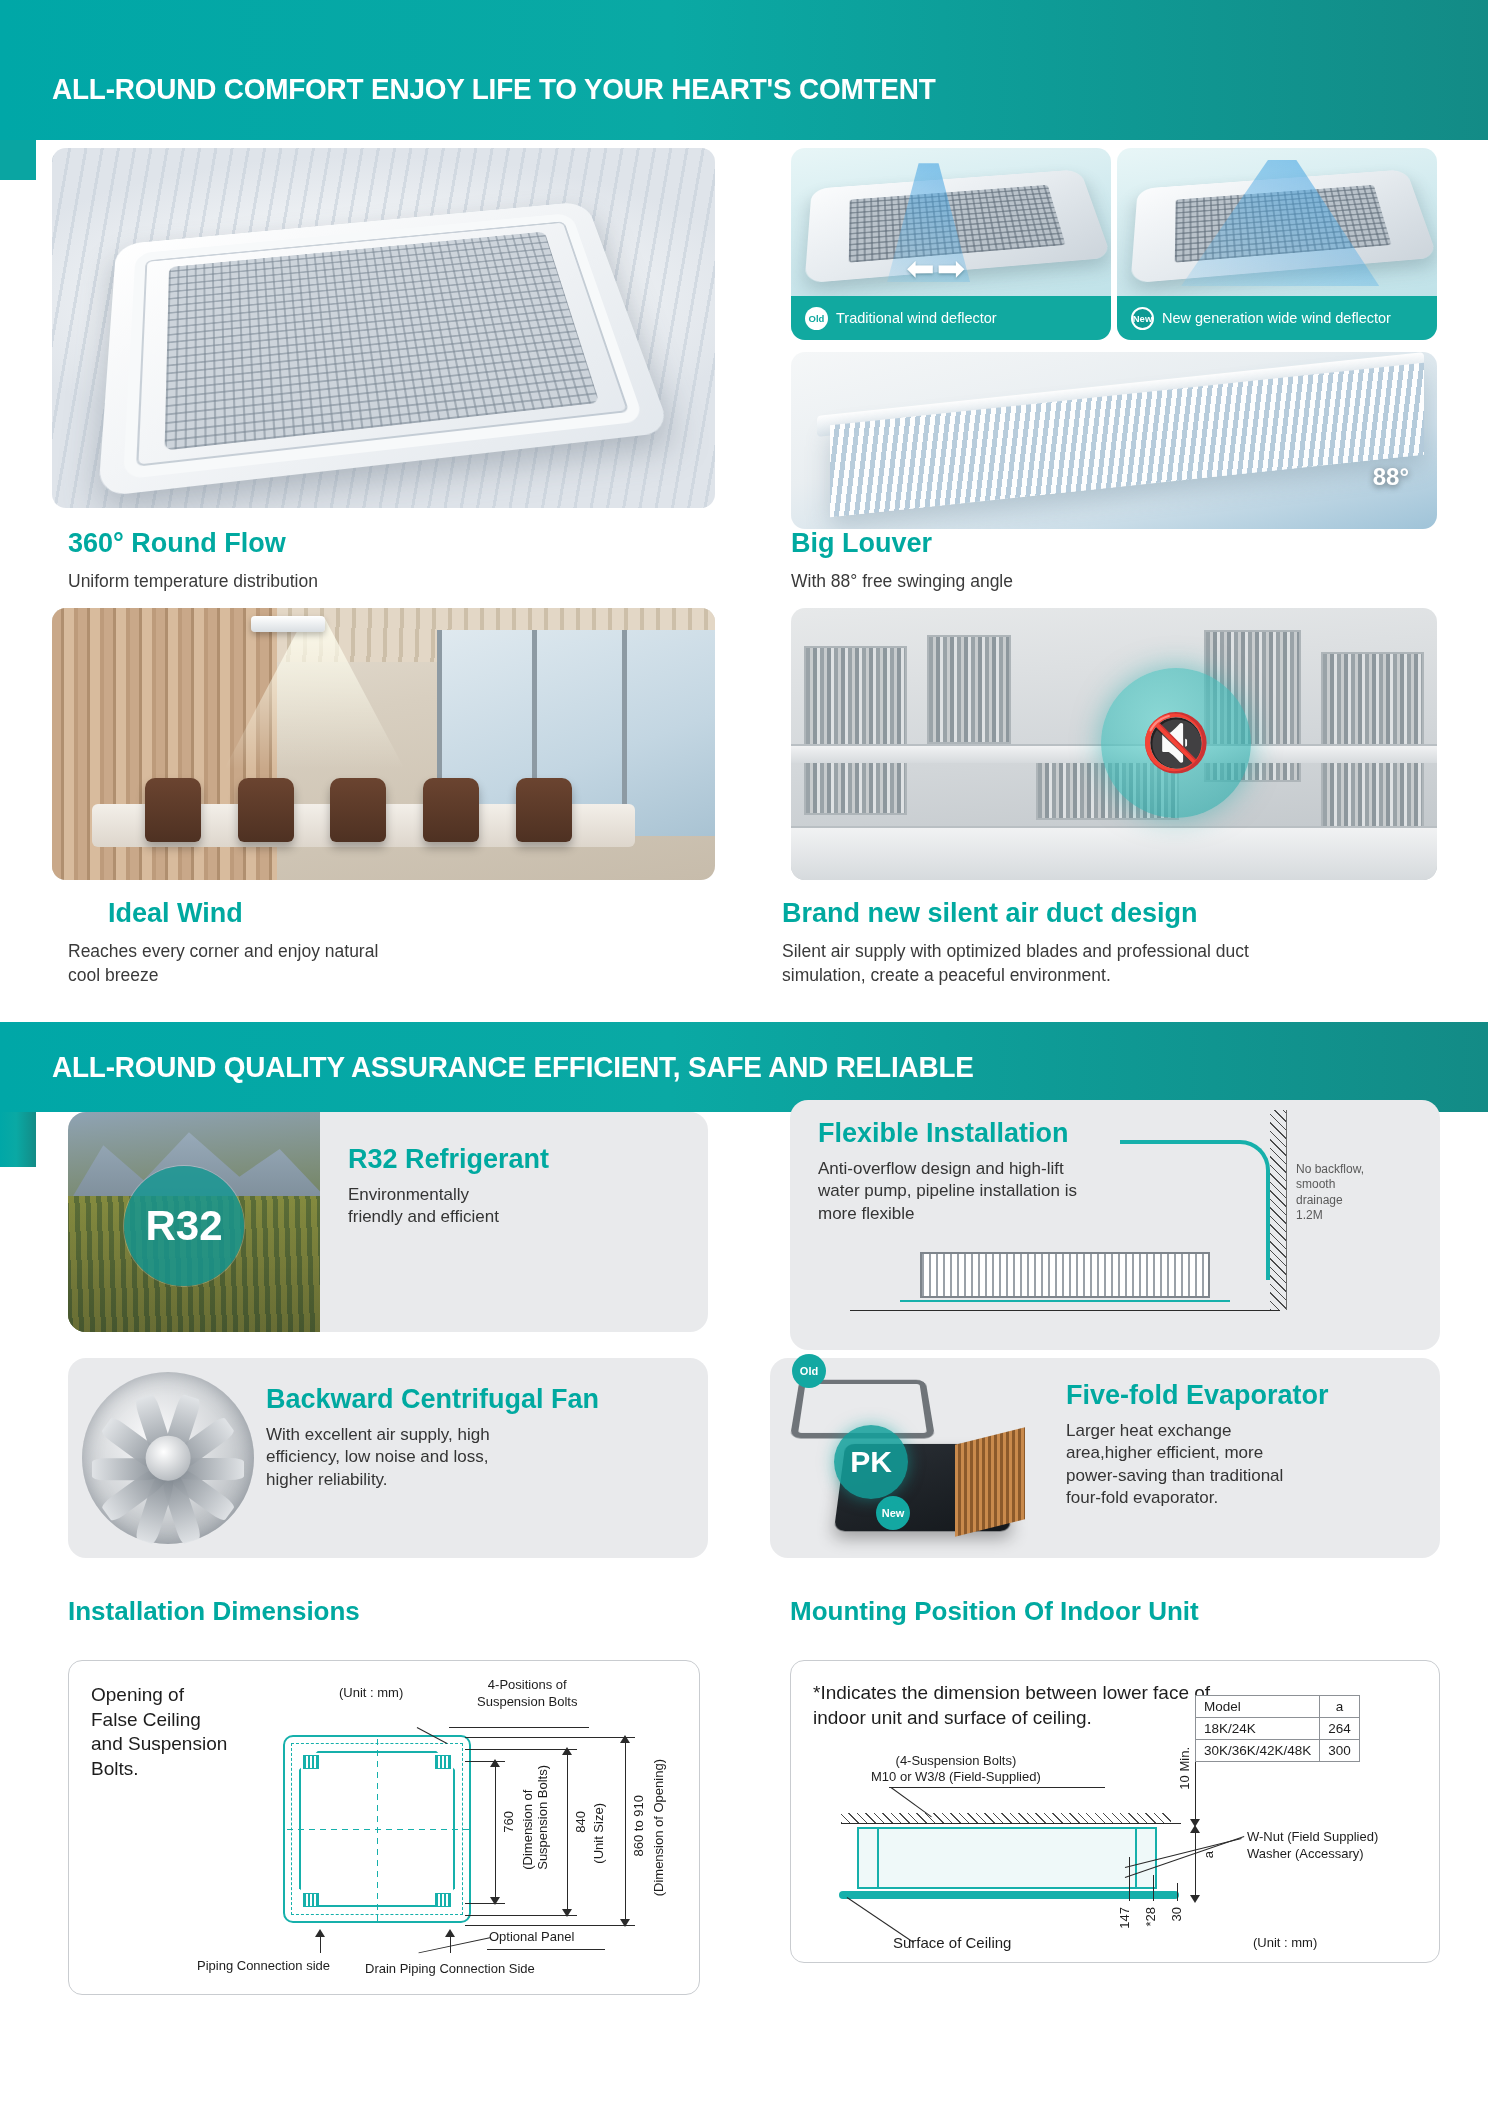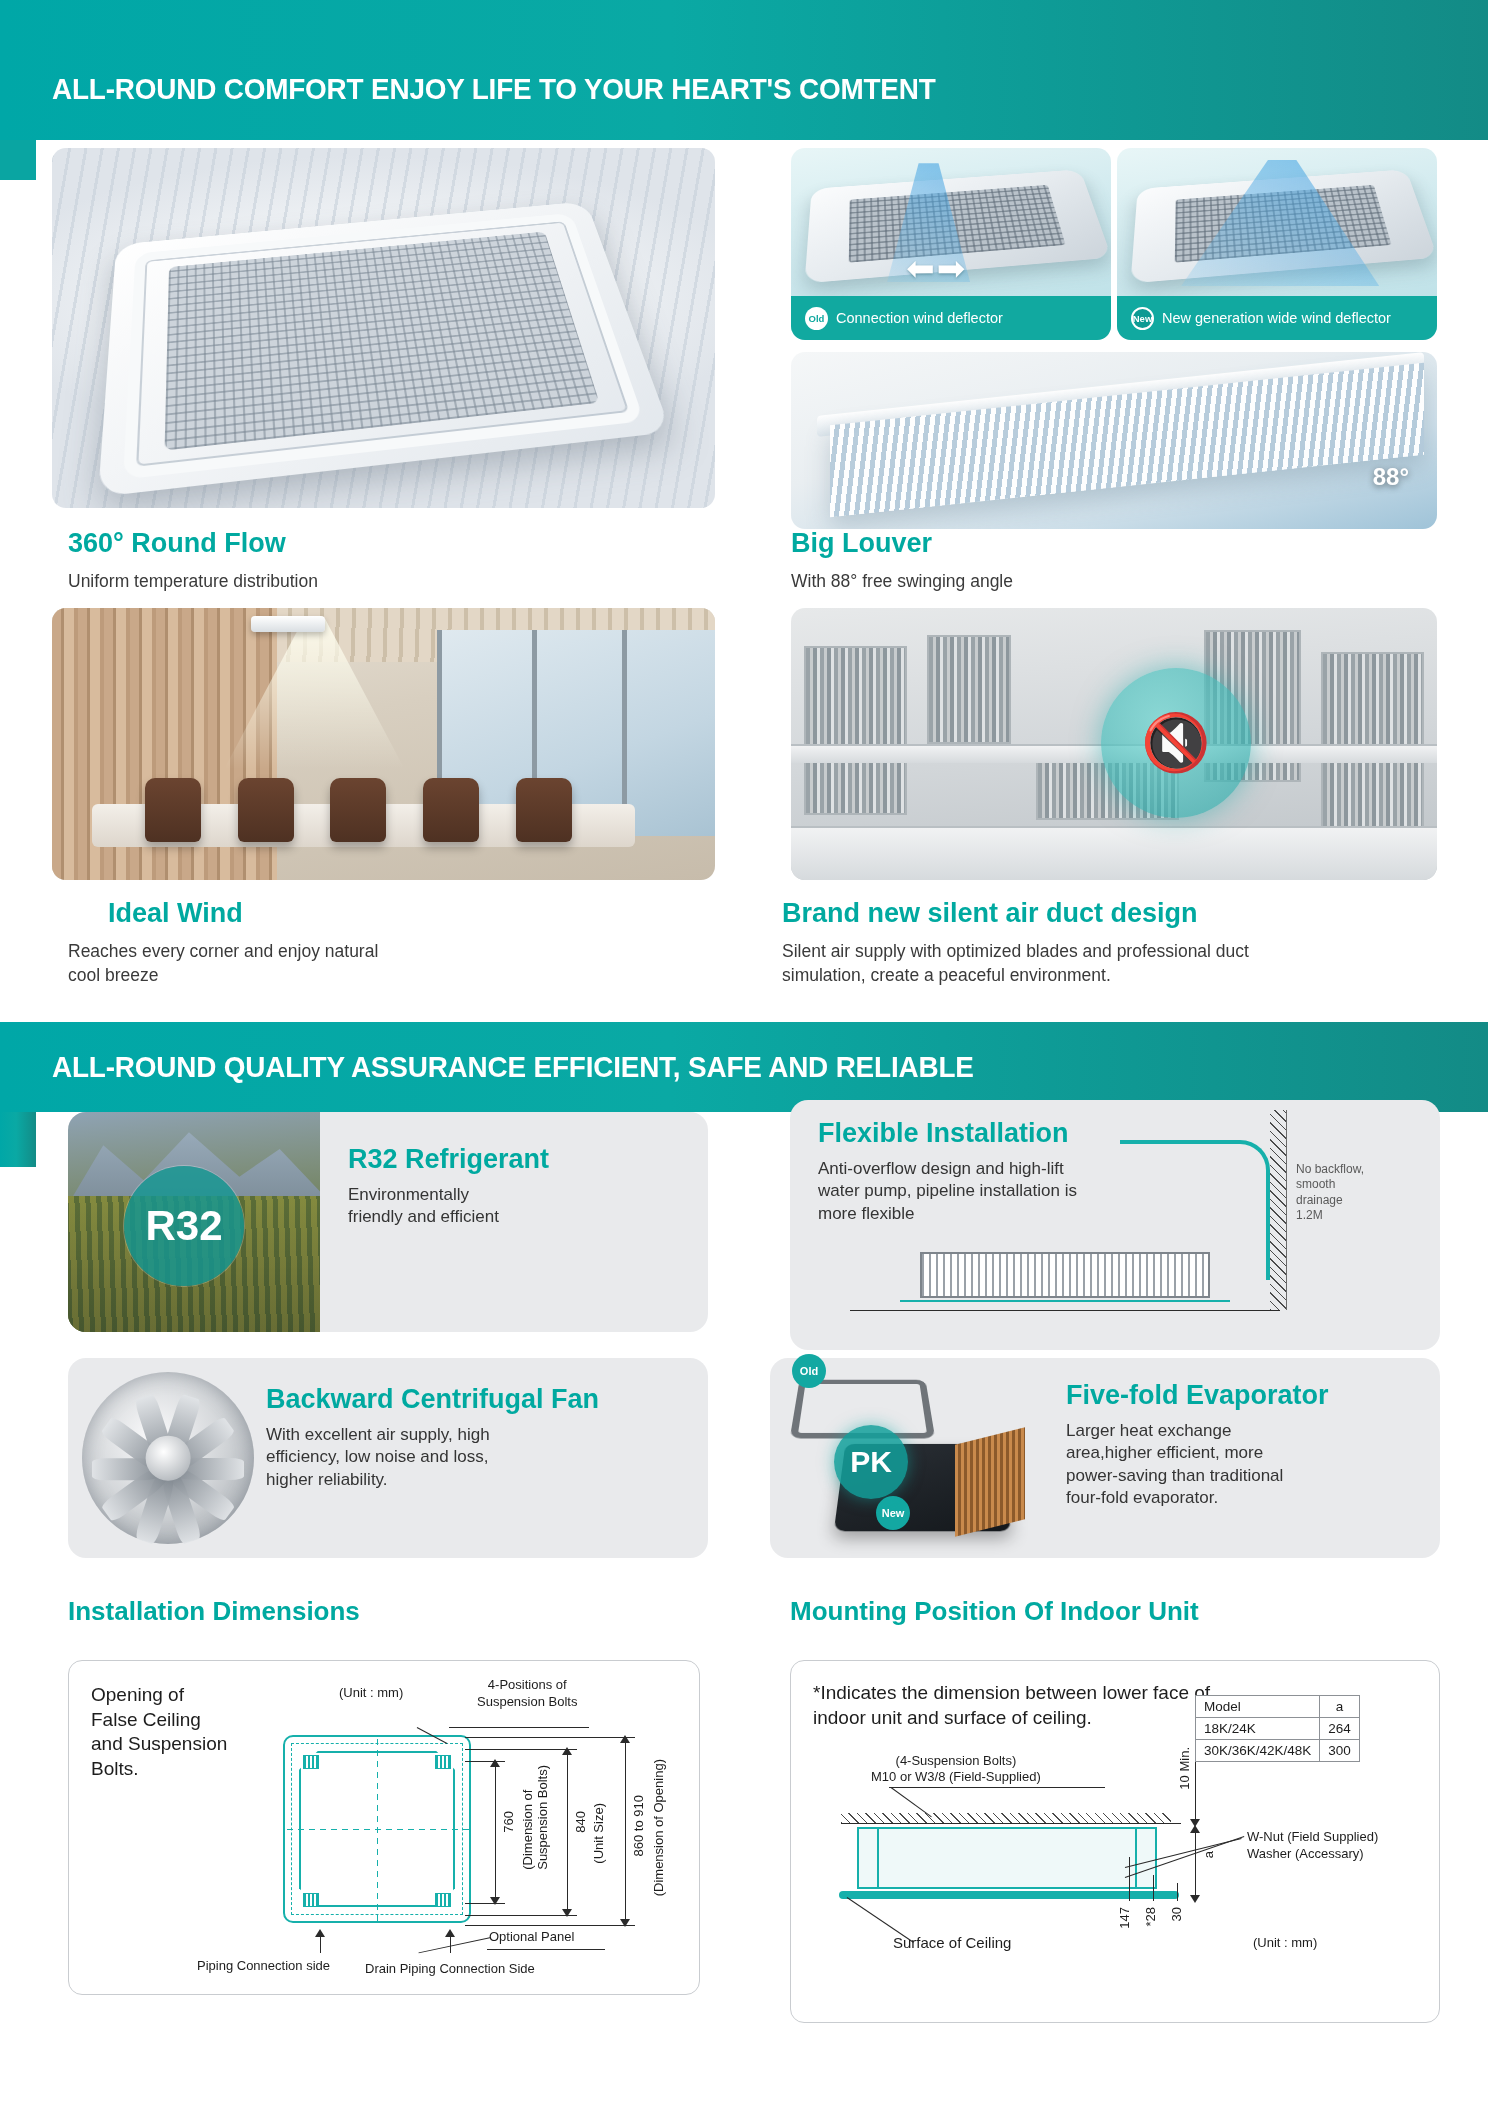--- a/index.html
+++ b/index.html
@@ -413,21 +413,21 @@
   </div>
 
   <div class="photo ph-deflector" style="left:791px; top:148px; width:320px; height:192px;">
     <div class="defl-unit">
       <div class="defl-grille"></div>
     </div>
     <div class="air-cone left"></div>
     <div class="defl-arrows">⬅➡</div>
     <div class="defl-caption">
       <span class="badge-round">Old</span>
-      <span>Connection wind deflector</span>
+      <span>Traditional wind deflector</span>
     </div>
   </div>
 
   <div class="photo ph-deflector" style="left:1117px; top:148px; width:320px; height:192px;">
     <div class="defl-unit">
       <div class="defl-grille"></div>
     </div>
     <div class="air-cone wide"></div>
     <div class="defl-caption">
       <span class="badge-round filled">New</span>
@@ -616,21 +616,21 @@
     <div class="dline v" style="left:251px; top:274px; height:18px;"></div>
     <div class="dtext" style="left:128px; top:297px;">Piping Connection side</div>
 
     <div class="arrowhead ar-up" style="left:376px; top:268px;"></div>
     <div class="dline v" style="left:381px; top:274px; height:18px;"></div>
     <div class="dtext" style="left:296px; top:300px;">Drain Piping Connection Side</div>
   </div>
 
   <div class="sec-title" style="left:790px; top:1596px;">Mounting Position Of Indoor Unit</div>
 
-  <div class="diagram-box" style="left:790px; top:1660px; width:650px; height:363px;">
+  <div class="diagram-box" style="left:790px; top:1660px; width:650px; height:303px;">
 
     <div class="dtext big" style="left:22px; top:20px; width:580px; white-space:pre-line;">*Indicates the dimension between lower face of
 indoor unit and surface of ceiling.</div>
 
     <div class="dtext" style="left:80px; top:92px; white-space:pre-line; text-align:center; line-height:1.2;">(4-Suspension Bolts)
 M10 or W3/8 (Field-Supplied)</div>
 
     <div class="hatch" style="left:50px; top:152px; width:330px; height:10px;"></div>
     <div class="dline h" style="left:50px; top:162px; width:340px;"></div>
     <div class="dline" style="left:100px; top:126px; width:50px; height:1px; transform:rotate(36deg); transform-origin:left center;"></div>

